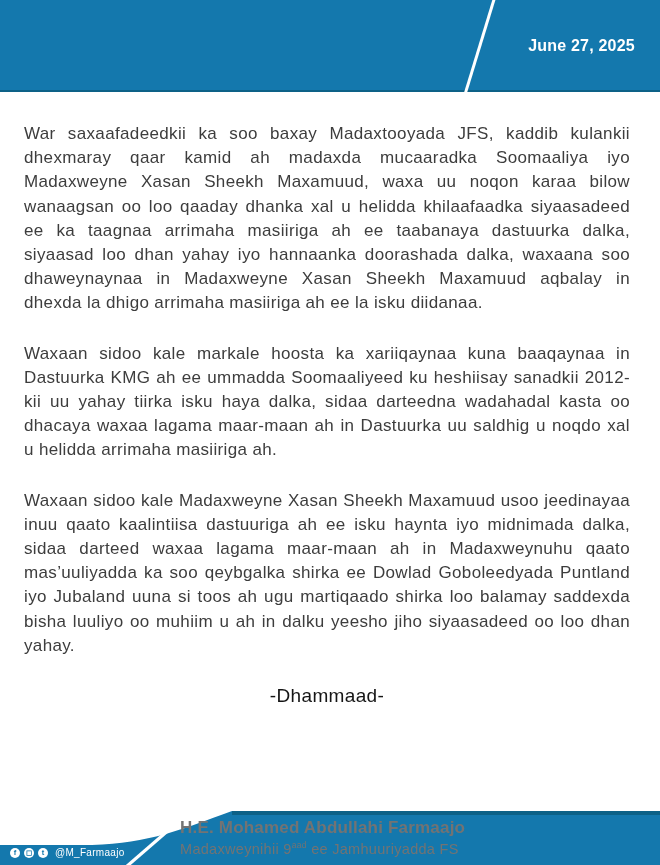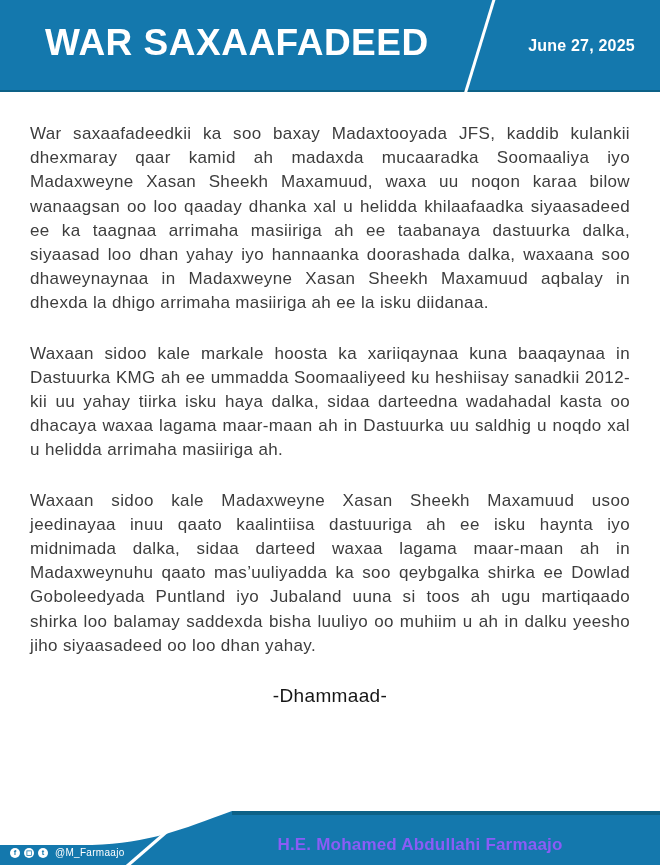--- a/index.html
+++ b/index.html
@@ -46,21 +46,21 @@
     font-size:16px;
     font-weight:700;
     letter-spacing:0.2px;
   }
 
   
   .body-text{
     position:absolute;
     top:94px;left:0;
     width:660px;
-    padding:28px 30px 0 30px;
+    padding:28px 30px 0 24px;
     box-sizing:border-box;
   }
   .body-text p{
     margin:0 0 26px 0;
     color:#3d3d3d;
     font-size:17px;
     line-height:24.2px;
     letter-spacing:0.35px;
     text-align:justify;
   }
@@ -76,23 +76,23 @@
   
   .footer{
     position:absolute;
     left:0;bottom:0;
     width:660px;height:60px;
   }
   .footer-svg{position:absolute;left:0;bottom:0;}
   .footer-text{
     position:absolute;
     left:180px;right:0;
-    top:30px;
-    text-align:center;
-    color:#8b5cf6;
+    top:13px;
+    text-align:left;
+    color:#737373;
   }
   .footer-name{
     font-size:17px;
     font-weight:800;
     letter-spacing:0.2px;
     margin-bottom:3px;
   }
   .footer-subtitle{
     font-size:14.5px;
     font-weight:500;
@@ -128,21 +128,20 @@
     font-weight:400;
     letter-spacing:0.3px;
   }
 </style>
 </head>
 <body>
 
 <div class="page">
 
   <header class="header">
-    <h1 class="header-title">WAR SAXAAFADEED</h1>
     <div class="header-diag"></div>
     <div class="header-date">June 27, 2025</div>
   </header>
 
   <main class="body-text">
     <p>War saxaafadeedkii ka soo baxay Madaxtooyada JFS, kaddib kulankii dhexmaray qaar kamid ah madaxda mucaaradka Soomaaliya iyo Madaxweyne Xasan Sheekh Maxamuud, waxa uu noqon karaa bilow wanaagsan oo loo qaaday dhanka xal u helidda khilaafaadka siyaasadeed ee ka taagnaa arrimaha masiiriga ah ee taabanaya dastuurka dalka, siyaasad loo dhan yahay iyo hannaanka doorashada dalka, waxaana soo dhaweynaynaa in Madaxweyne Xasan Sheekh Maxamuud aqbalay in dhexda la dhigo arrimaha masiiriga ah ee la isku diidanaa.</p>
     <p>Waxaan sidoo kale markale hoosta ka xariiqaynaa kuna baaqaynaa in Dastuurka KMG ah ee ummadda Soomaaliyeed ku heshiisay sanadkii 2012-kii uu yahay tiirka isku haya dalka, sidaa darteedna wadahadal kasta oo dhacaya waxaa lagama maar-maan ah in Dastuurka uu saldhig u noqdo xal u helidda arrimaha masiiriga ah.</p>
     <p>Waxaan sidoo kale Madaxweyne Xasan Sheekh Maxamuud usoo jeedinayaa inuu qaato kaalintiisa dastuuriga ah ee isku haynta iyo midnimada dalka, sidaa darteed waxaa lagama maar-maan ah in Madaxweynuhu qaato mas’uuliyadda ka soo qeybgalka shirka ee Dowlad Goboleedyada Puntland iyo Jubaland uuna si toos ah ugu martiqaado shirka loo balamay saddexda bisha luuliyo oo muhiim u ah in dalku yeesho jiho siyaasadeed oo loo dhan yahay.</p>
     <p class="end-marker">-Dhammaad-</p>
   </main>
@@ -152,20 +151,23 @@
 
       <path d="M0,40 L92,40 C150,38 180,25 232,6 L660,6 L660,60 L0,60 Z" fill="#1478ad"></path>
 
       <rect x="232" y="6" width="428" height="4" fill="#0d6187"></rect>
 
       <line x1="126" y1="62" x2="171" y2="23" stroke="#ffffff" stroke-width="3.2"></line>
     </svg>
 
     <div class="footer-text">
       <div class="footer-name">H.E. Mohamed Abdullahi Farmaajo</div>
+      <div class="footer-subtitle">
+        <span>Madaxweynihii 9</span><sup>aad</sup><span> ee Jamhuuriyadda FS</span>
+      </div>
     </div>
 
     <div class="social">
       <span class="icon">f</span>
       <span class="icon">◻</span>
       <span class="icon">t</span>
       <span class="handle">@M_Farmaajo</span>
     </div>
   </footer>
 

